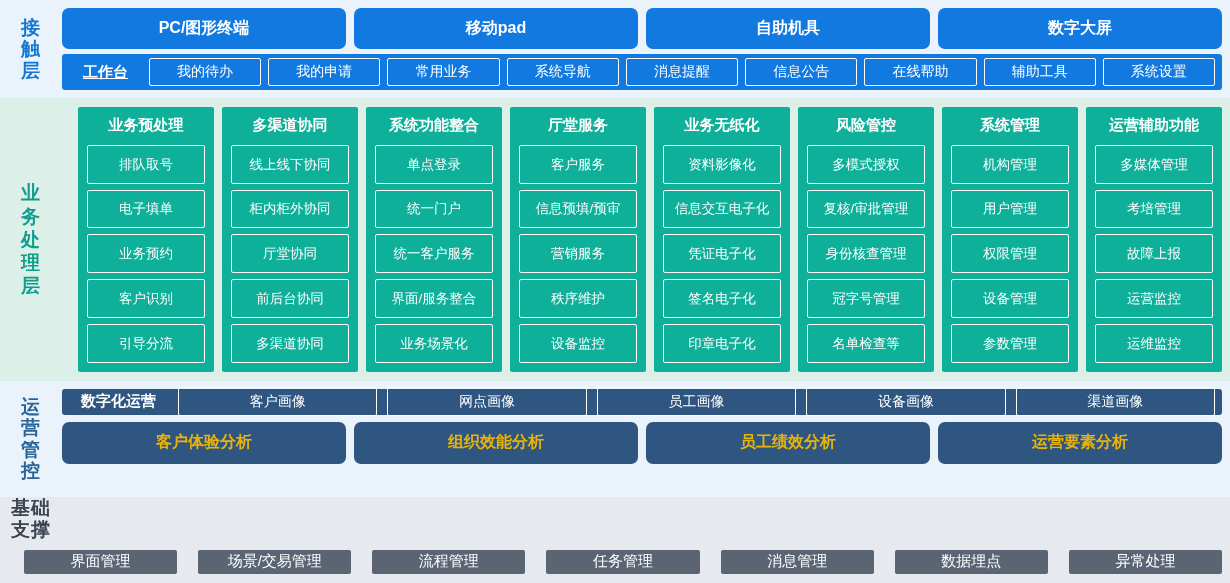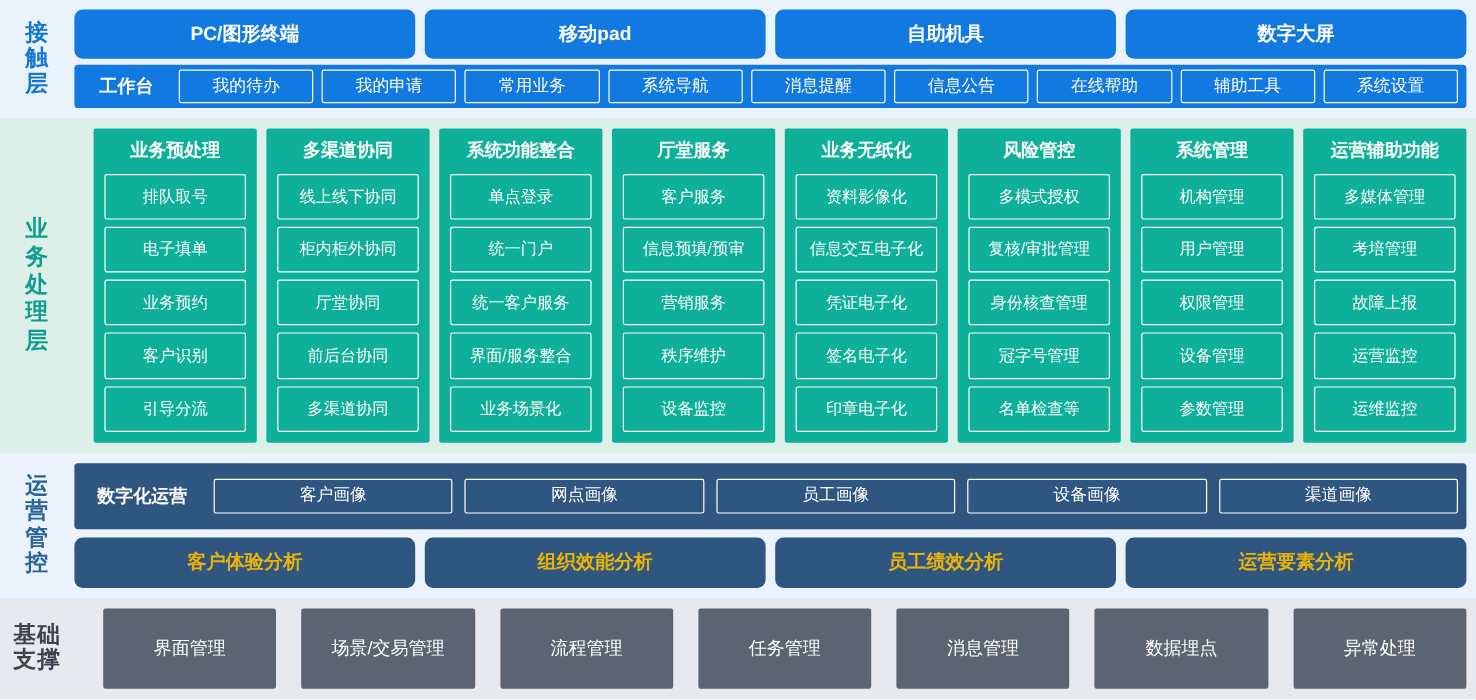--- a/index.html
+++ b/index.html
@@ -30,21 +30,21 @@
     flex:1;background:#1279e0;border-radius:7px;
     display:flex;align-items:center;justify-content:center;
     color:#fff;font-weight:bold;font-size:16px;
   }
   .workbench-row{
     height:36px;background:#1279e0;border-radius:3px;
     display:flex;align-items:center;padding:0 7px;gap:7px;
   }
   .workbench-title{
     color:#fff;font-weight:bold;font-size:15px;
-    padding:0 14px;white-space:nowrap;
+    padding:0 14px;white-space:nowrap;text-decoration:underline;
   }
   .wb-chip{
     flex:1;height:26px;border:1px solid #ffffff;border-radius:2px;
     display:flex;align-items:center;justify-content:center;
     color:#fff;font-size:14px;white-space:nowrap;
   }
 
   
   .layer-business{background:#dcefe9;height:292px;}
   .layer-business .band-label{color:#0f9e8c;font-size:19px;line-height:1.22;}
@@ -64,40 +64,40 @@
     display:flex;align-items:center;justify-content:center;
     color:#fff;font-size:13.5px;text-align:center;line-height:1.15;
     padding:0 2px;box-sizing:border-box;
   }
 
   
   .layer-ops{background:#eaf3fb;height:120px;}
   .layer-ops .band-label{color:#2a6496;}
   .layer-ops .band-body{padding:8px 8px 8px 0;gap:7px;}
   .ops-row1{
-    height:56px;background:#2e5680;border-radius:3px;
+    height:26px;background:#2e5680;border-radius:3px;
     display:flex;align-items:center;padding:0 7px;gap:10px;
   }
   .ops-row1-title{
     color:#fff;font-weight:bold;font-size:15px;padding:0 12px;white-space:nowrap;
   }
   .ops-chip{
     flex:1;height:27px;border:1px solid #ffffff;border-radius:2px;
     display:flex;align-items:center;justify-content:center;
     color:#fff;font-size:14px;white-space:nowrap;
   }
   .ops-row2{display:flex;gap:8px;height:42px;}
   .ops-bar{
     flex:1;background:#2e5680;border-radius:7px;
     display:flex;align-items:center;justify-content:center;
     color:#eab308;font-weight:bold;font-size:16px;
   }
 
   
-  .layer-base{background:#e6e9ed;height:89px;}
+  .layer-base{background:#e6e9ed;height:89px;flex-direction:column;}
   .layer-base .band-label{color:#3b434f;font-size:19px;line-height:1.15;width:62px;}
   .layer-base .band-body{padding:9px 8px 9px 0;}
   .base-row{display:flex;gap:21px;height:100%;margin-left:24px;}
   .base-chip{
     flex:1;background:#5a6472;border-radius:2px;
     display:flex;align-items:center;justify-content:center;
     color:#ffffff;font-size:15px;white-space:nowrap;
   }
   .vstack{display:flex;flex-direction:column;align-items:center;}
 </style>

